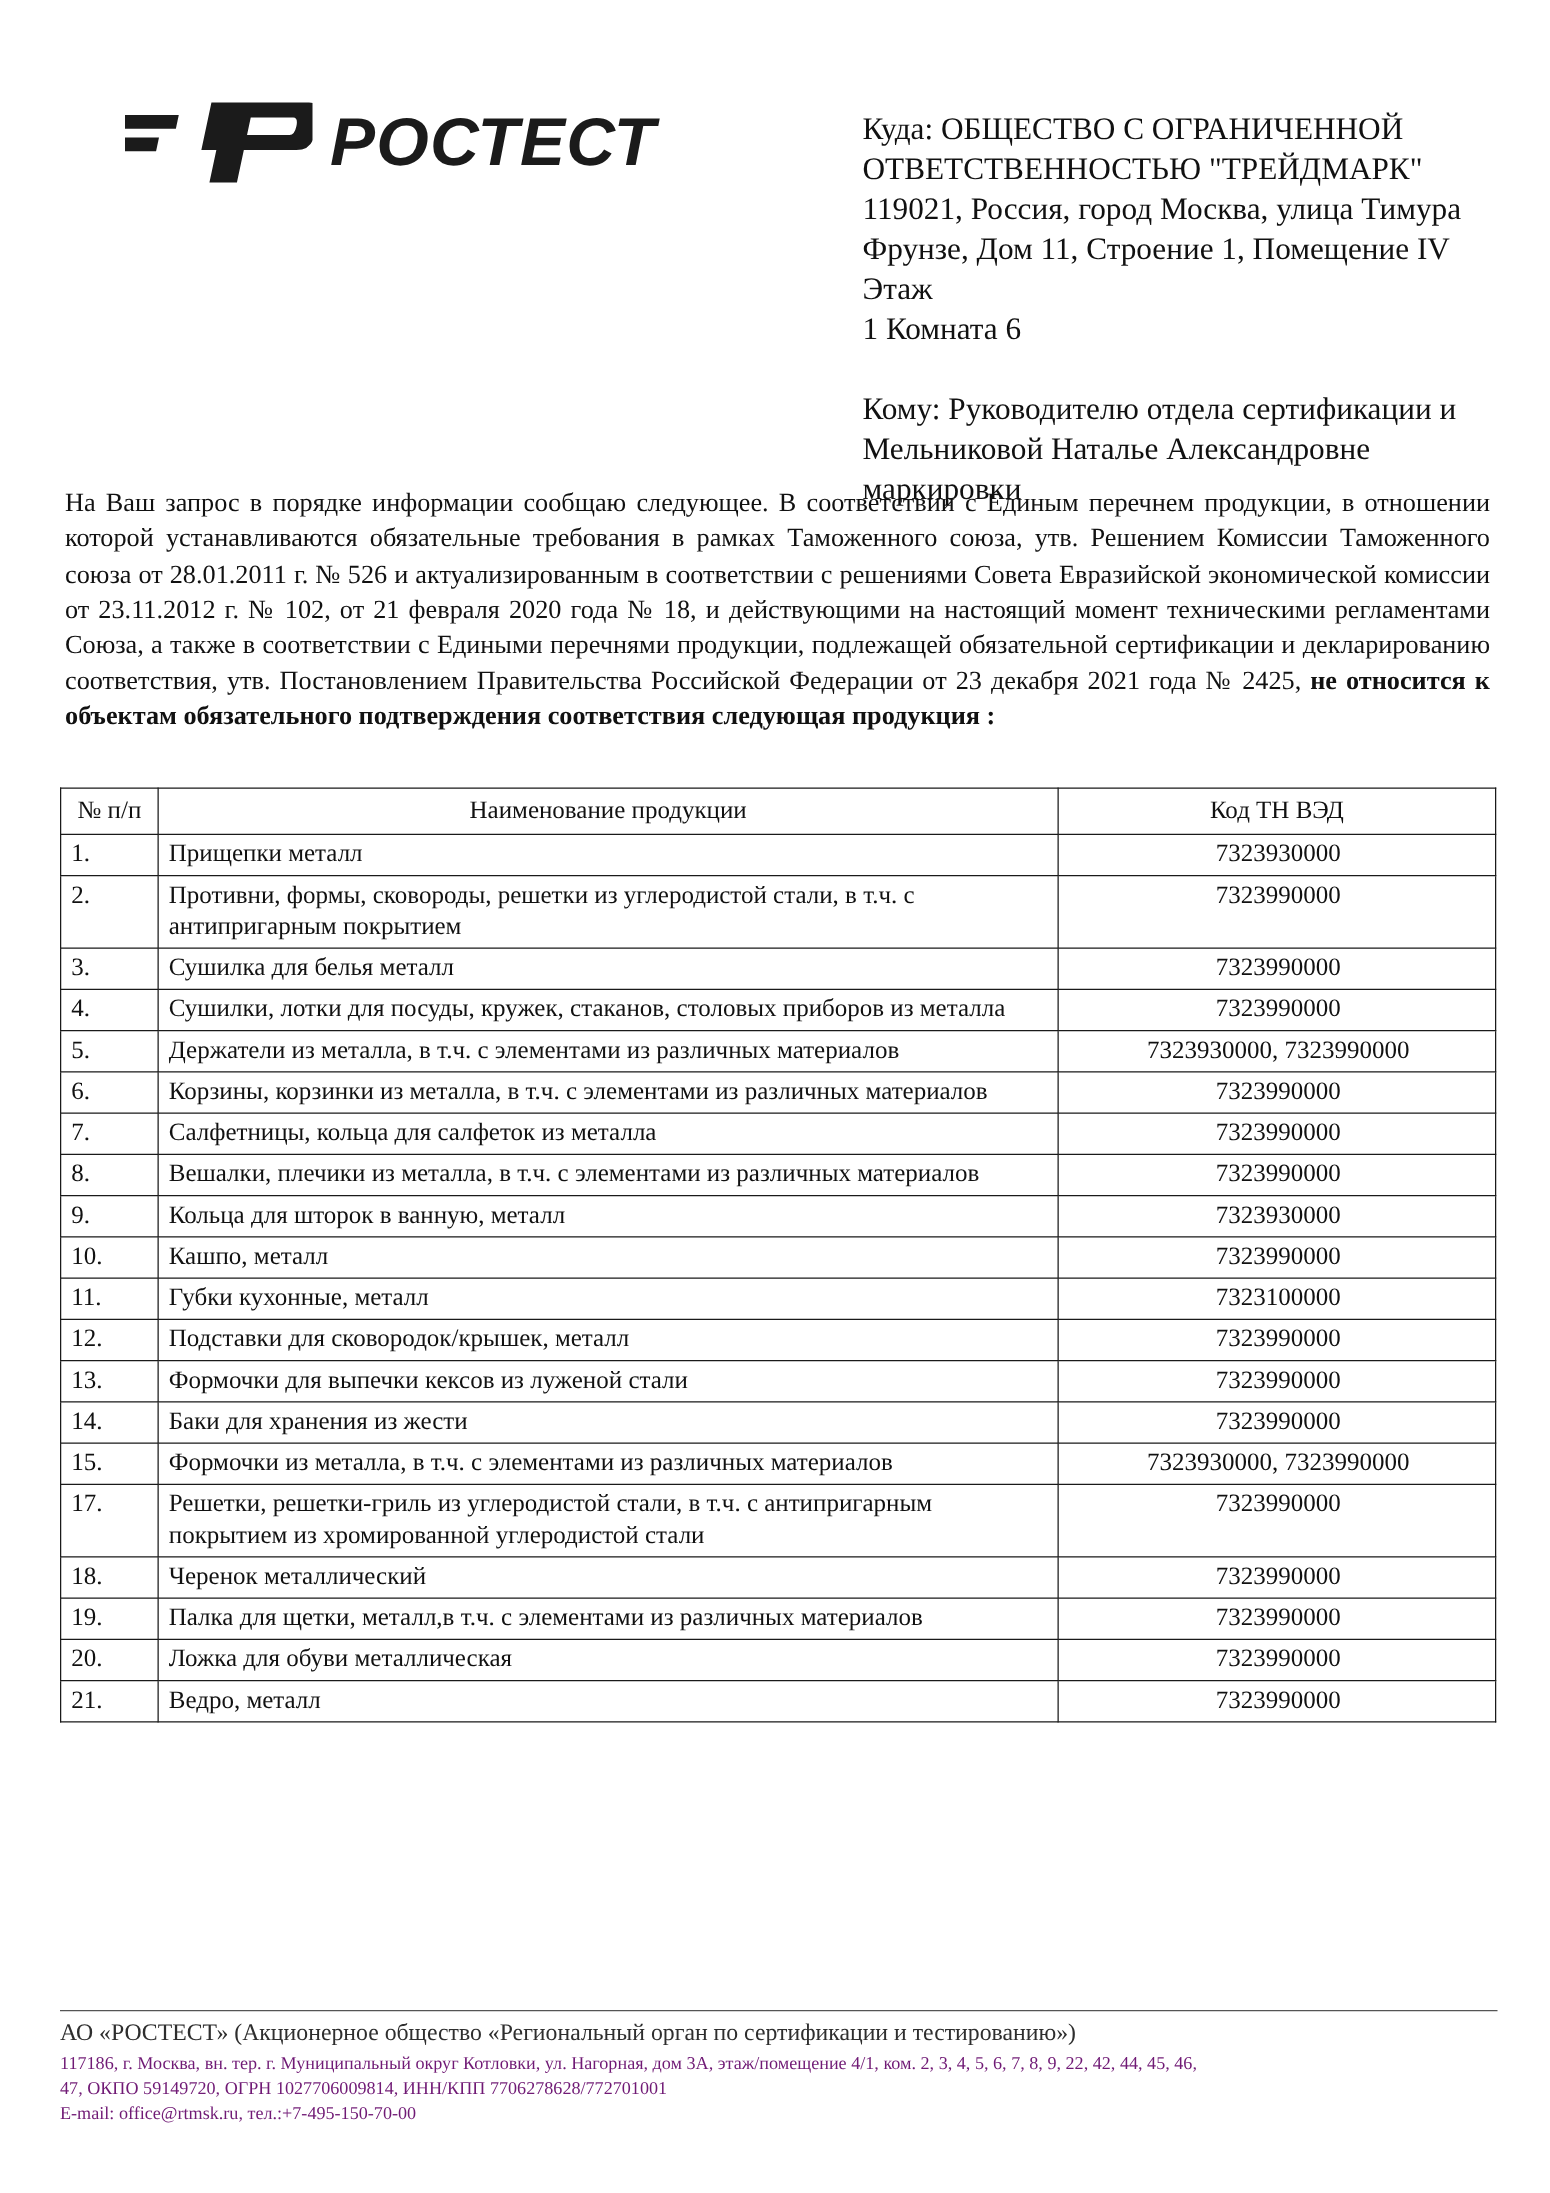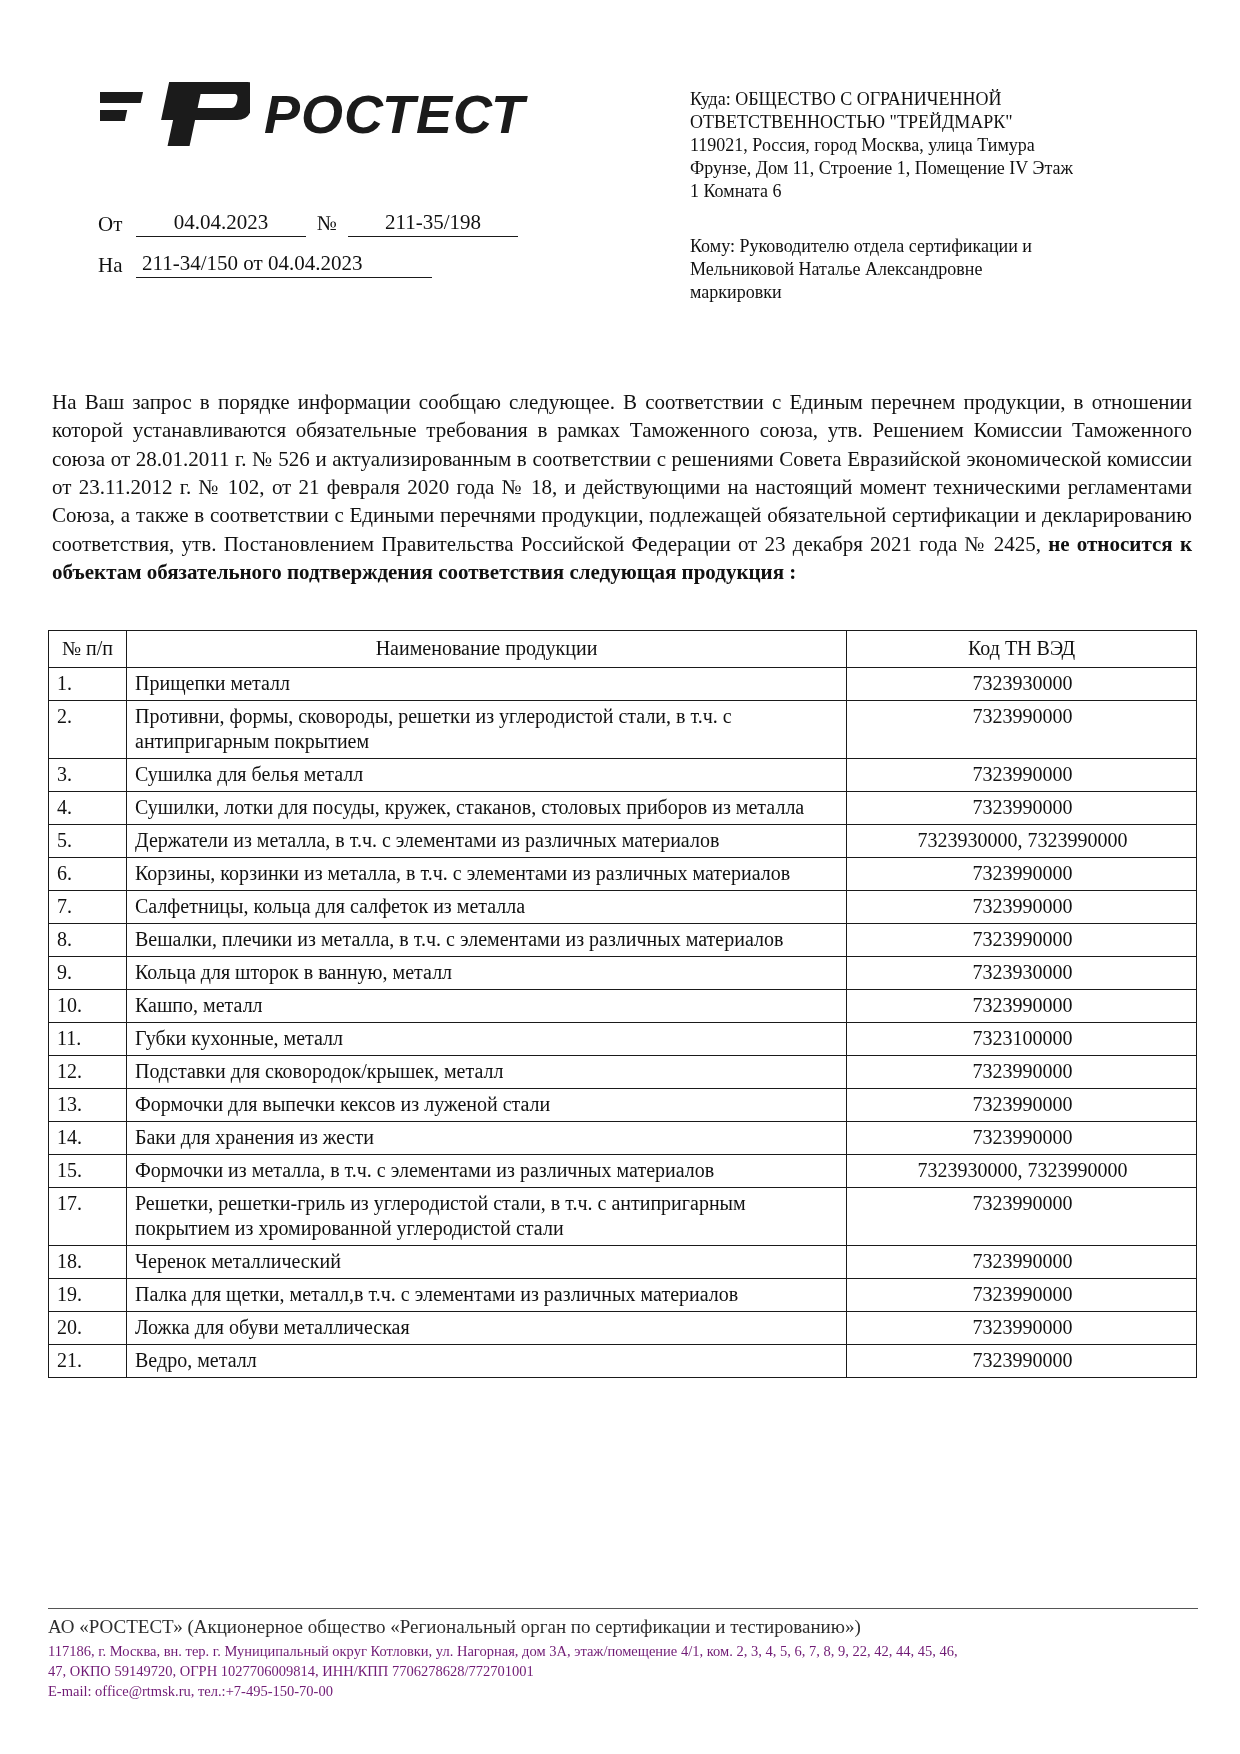--- a/index.html
+++ b/index.html
@@ -75,21 +75,21 @@
   .u-date { width: 150px; }
   .u-numlabel { width: 42px; text-align: center; border: none; padding-bottom: 1px;}
   .u-num { width: 150px; }
   .u-on { width: 280px; text-align: left; padding-left: 6px; }
 
   .addr {
     position: absolute;
     left: 690px;
     top: 28px;
     width: 500px;
-    font-size: 18px;
+    font-size: 25px;
     line-height: 1.28;
   }
   .addr .block2 { margin-top: 32px; }
 
   
   .bodytext {
     position: absolute;
     left: 52px;
     top: 388px;
     width: 1140px;
@@ -162,32 +162,20 @@
             <rect x="0" y="14" width="46" height="11" transform="skewX(-12)"></rect>
             <rect x="0" y="32" width="34" height="11" transform="skewX(-12)"></rect>
             <path d="M62 4 L140 4 Q150 4 150 16 L150 30 Q150 42 138 42 L96 42 L96 68 L74 68 L74 42 L62 42 Z
                      M96 16 L96 30 L130 30 Q134 30 134 23 Q134 16 130 16 Z" transform="skewX(-12) translate(8,0)"></path>
           </g>
         </svg>
       </div>
       <div class="logo-text">РОСТЕСТ</div>
     </div>
 
-    <div class="fromline">
-      <div class="row">
-        <span class="lbl">От</span>
-        <span class="uline u-date">04.04.2023</span>
-        <span class="u-numlabel">№</span>
-        <span class="uline u-num">211-35/198</span>
-      </div>
-      <div class="row">
-        <span class="lbl">На</span>
-        <span class="uline u-on">211-34/150 от 04.04.2023</span>
-      </div>
-    </div>
 
     <div class="addr">
       <div class="block1">
         <div>Куда: ОБЩЕСТВО С ОГРАНИЧЕННОЙ</div>
         <div>ОТВЕТСТВЕННОСТЬЮ "ТРЕЙДМАРК"</div>
         <div>119021, Россия, город Москва, улица Тимура</div>
         <div>Фрунзе, Дом 11, Строение 1, Помещение IV Этаж</div>
         <div>1 Комната 6</div>
       </div>
       <div class="block2">

